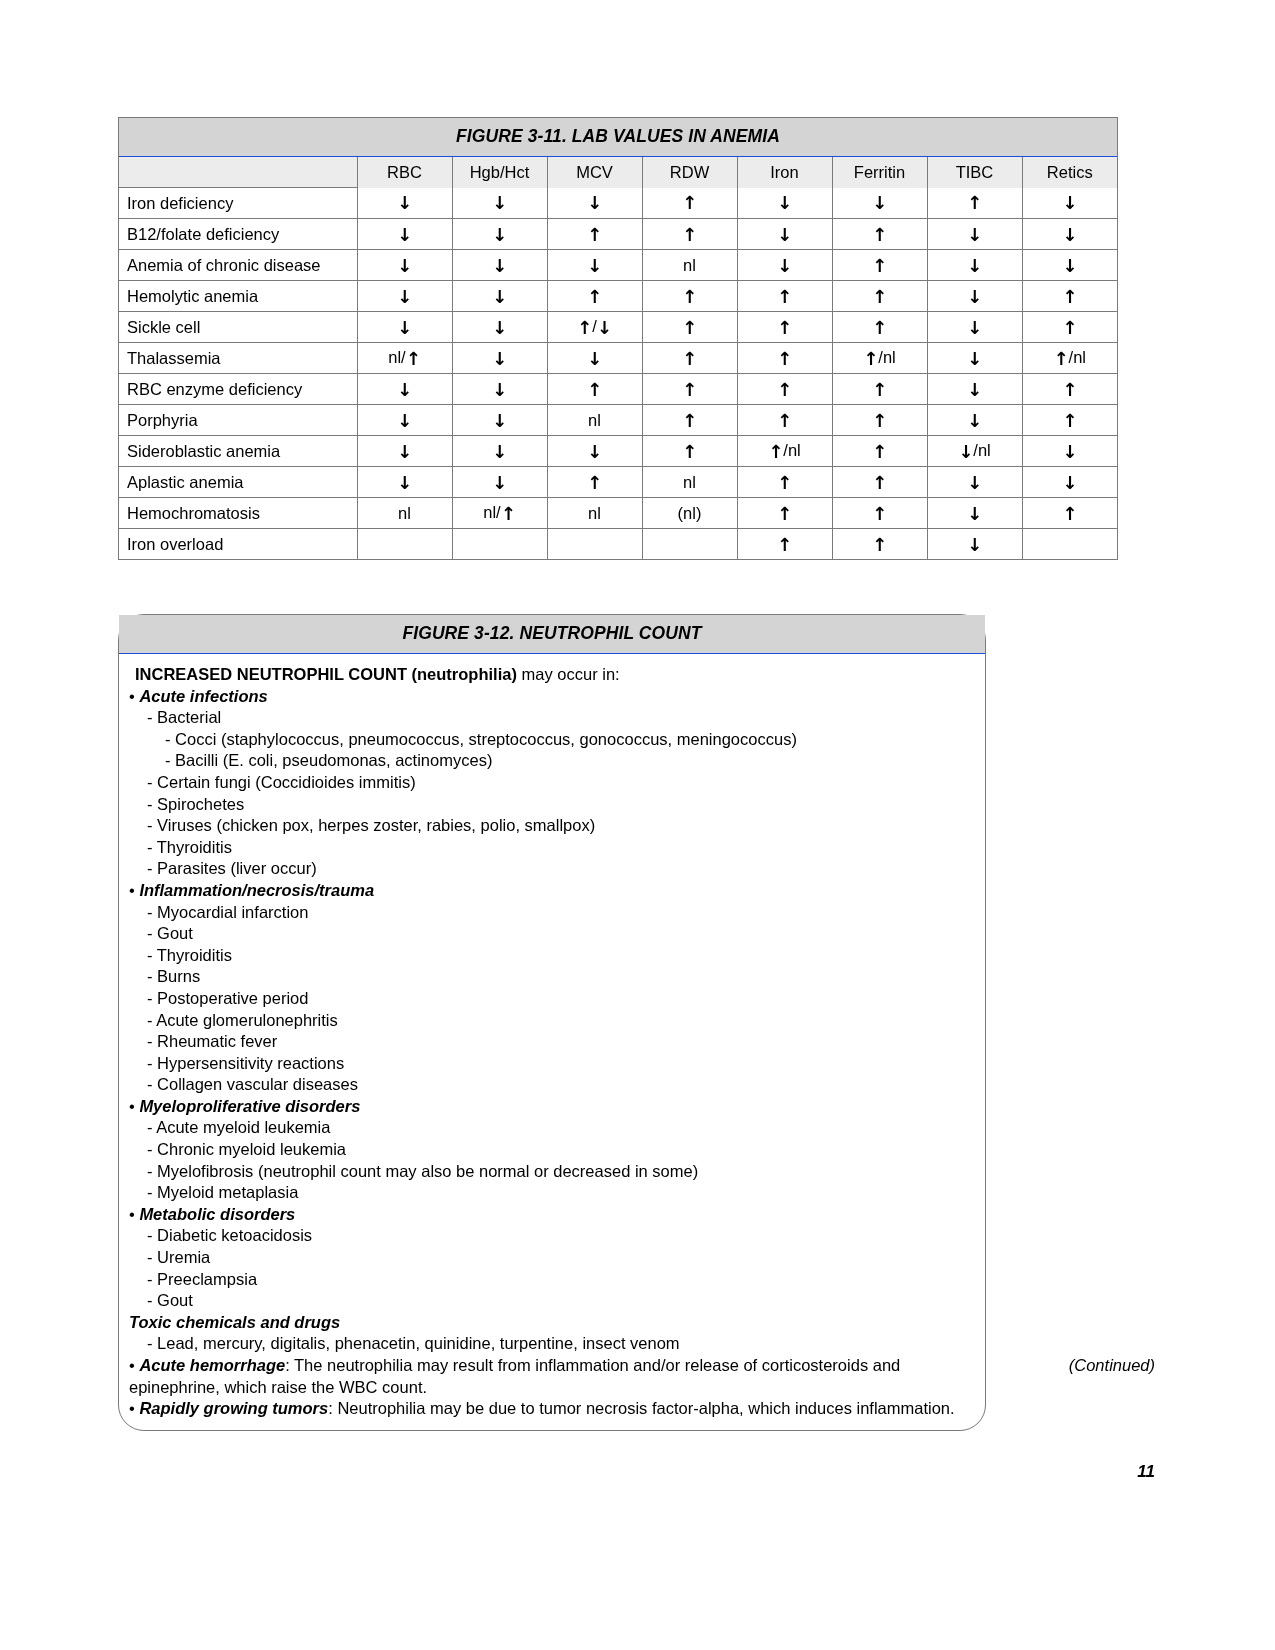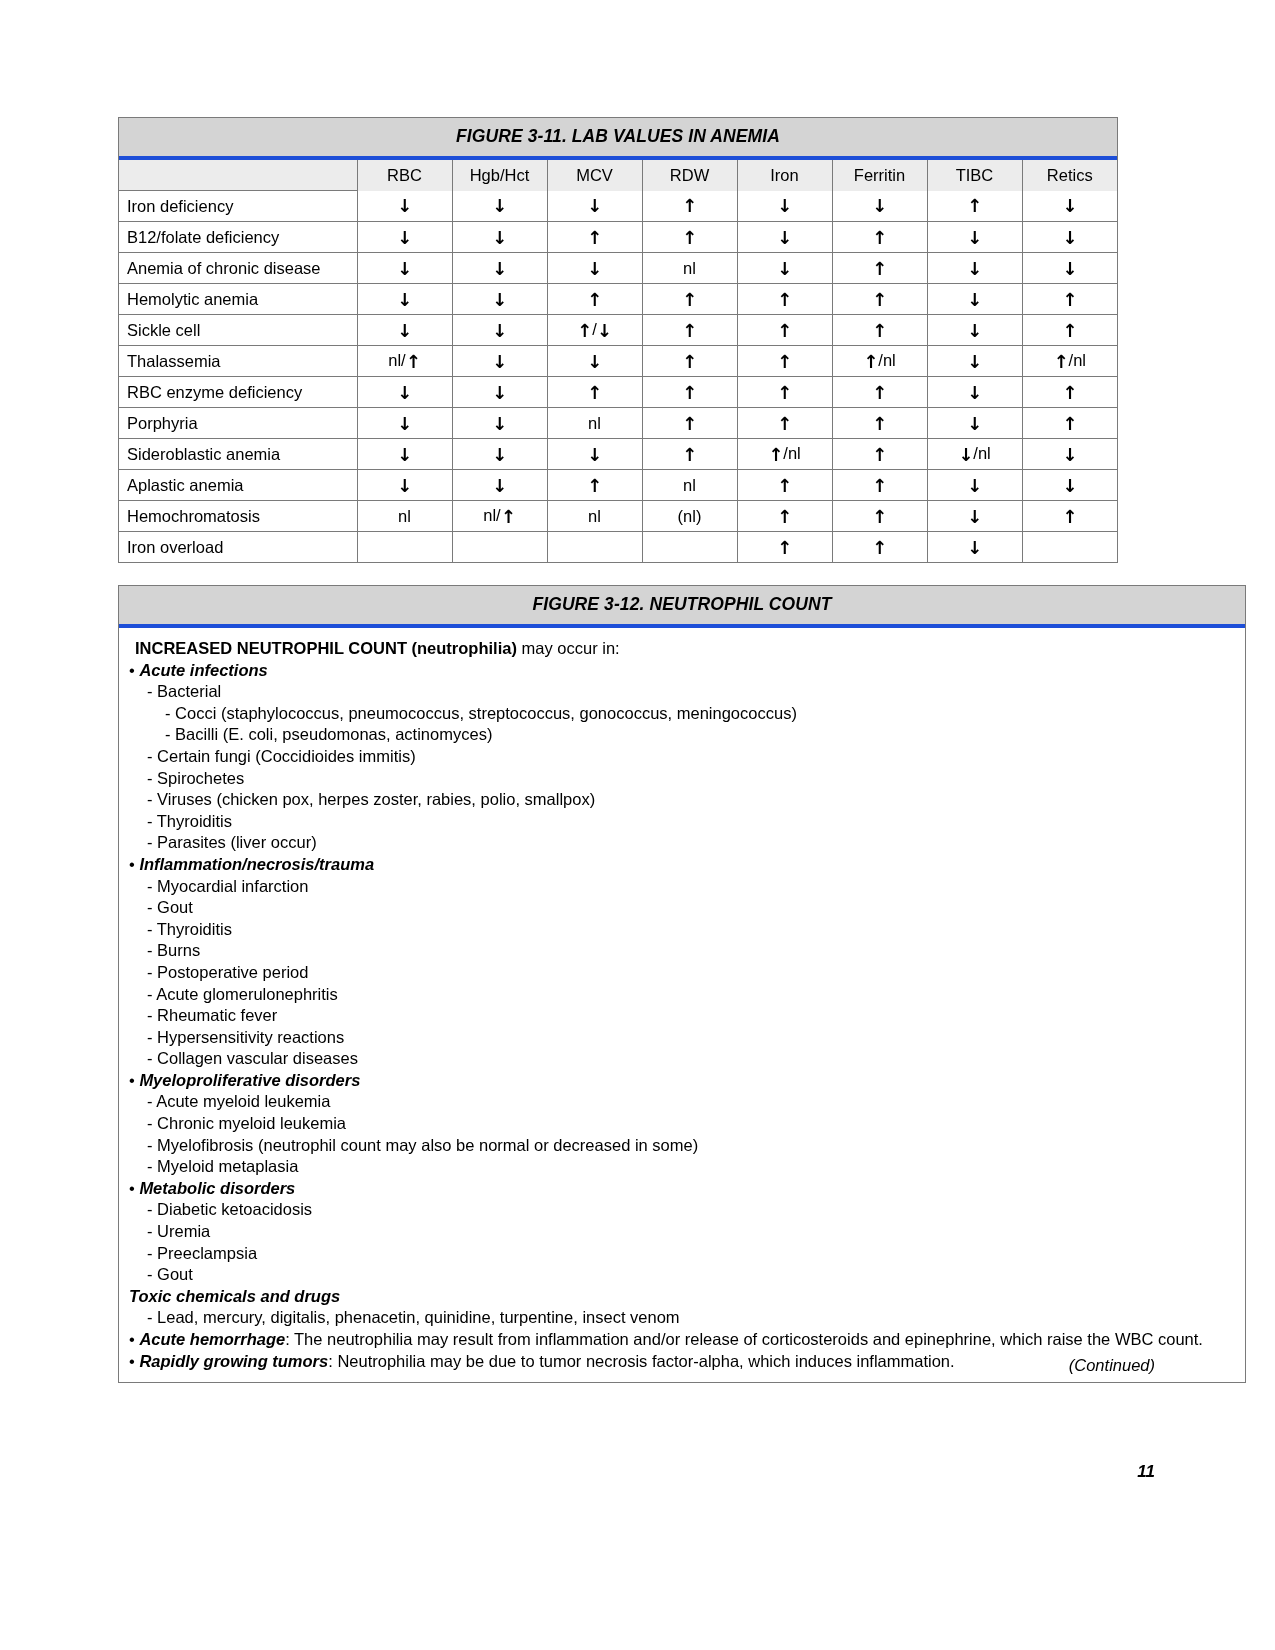--- a/index.html
+++ b/index.html
@@ -26,21 +26,21 @@
 
   
   .figure {
     position: absolute;
     border: 1px solid #7a7a7a;
     box-sizing: border-box;
     background: #ffffff;
   }
   .figure-title {
     background: #d4d4d4;
-    border-bottom: 4px solid #1d4ed8;
+    border-bottom: 1px solid #1d4ed8;
     text-align: center;
     font-weight: bold;
     font-style: italic;
     font-size: 17.5px;
     letter-spacing: 0.1px;
     padding: 8px 0 9px 0;
     box-sizing: border-box;
   }
 
   
@@ -94,22 +94,23 @@
     font-size: 18px;
     line-height: 1;
     display: inline-block;
     vertical-align: -2px;
   }
   .nl { font-size: 16.5px; }
 
   
   #figure-3-12 {
     left: 118px;
-    top: 585px;
-    width: 1128px;
+    top: 614px;
+    width: 868px;
+    border-radius: 26px;
   }
   .list-body {
     padding: 10px 12px 10px 10px;
     font-size: 16.5px;
     line-height: 21.6px;
   }
   .ln { white-space: nowrap; }
   .ln.wrap { white-space: normal; }
   .b0 { padding-left: 0px; }      
   .b1 { padding-left: 0px; }      

